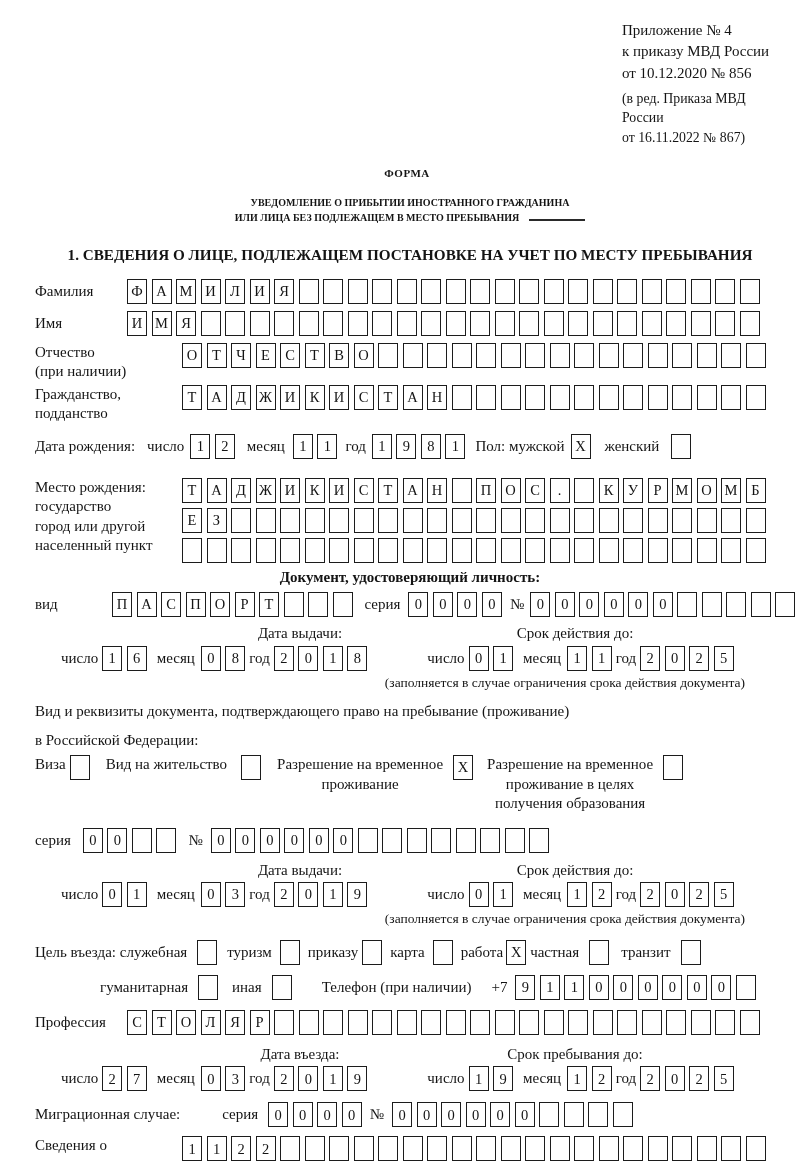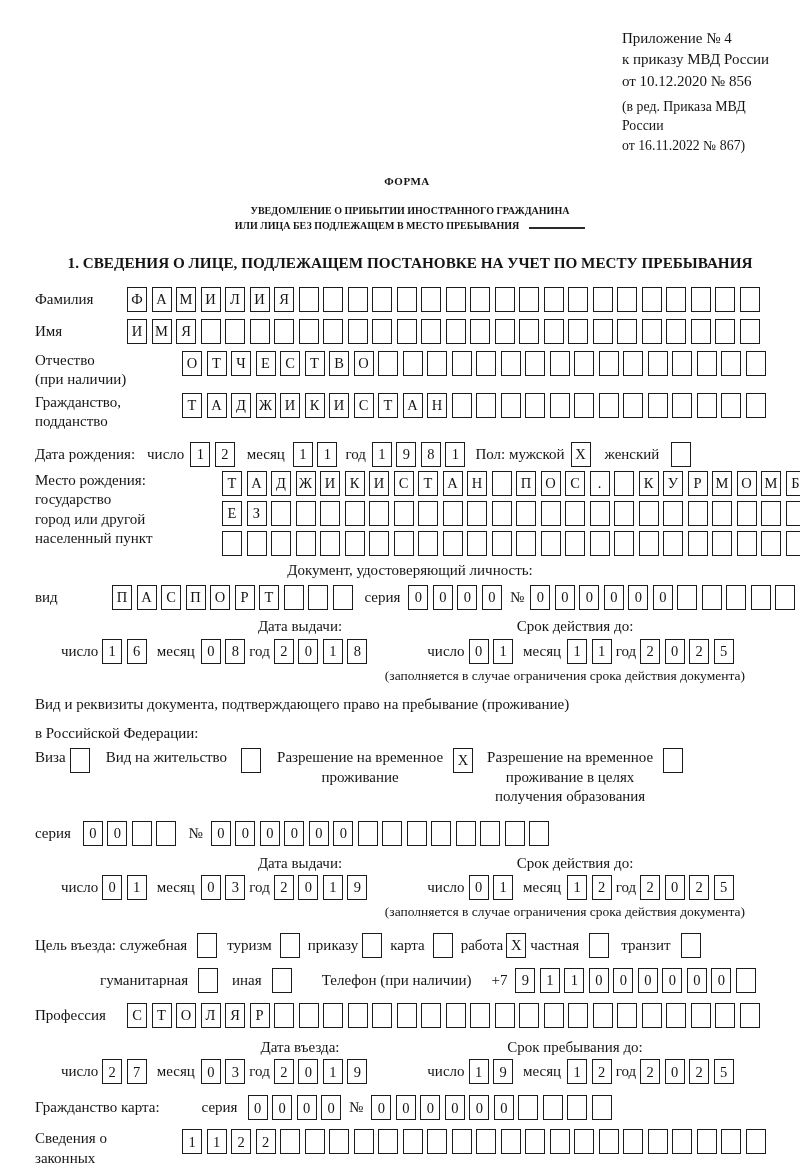--- a/index.html
+++ b/index.html
@@ -1,17 +1,17 @@
 <!DOCTYPE html>
 <html><head>
 <meta charset="utf-8">
 <style>
   html,body{margin:0;padding:0;background:#ffffff;}
   body{width:800px;height:1163px;font-family:"Liberation Serif","DejaVu Serif",serif;color:#141414;}
-  .page{box-sizing:border-box;width:800px;height:1163px;padding:28px 15px 0 35px;overflow:hidden;}
+  .page{box-sizing:border-box;width:800px;height:1163px;padding:20px 15px 0 35px;overflow:hidden;}
 
   .hdr-note{margin-left:587px;font-size:15px;line-height:1.42;}
   .hdr-note .sub{font-size:13.8px;margin-top:5px;line-height:1.4;}
   .forma{font-size:11px;font-weight:bold;text-align:center;padding-right:6px;margin-top:20px;letter-spacing:.5px;}
 
   .title{margin-top:16px;text-align:center;font-weight:bold;font-size:10px;line-height:1.55;}
   .blank{display:inline-block;width:56px;border-bottom:2.2px solid #2a2a2a;height:.85em;margin-left:10px;}
   .sect{margin-top:20px;text-align:center;font-weight:bold;font-size:15.2px;}
 
   #form-area{margin-top:15px;}
@@ -190,21 +190,21 @@
           <span class="cell">1</span>
           <span class="cell">9</span>
           <span class="cell">8</span>
           <span class="cell">1</span>
         </span>
         <span class="seg-t" style="margin-left: 10px;">Пол: мужской</span>
         <span class="cell checkbox" style="margin-left: 6px;">X</span>
         <span class="seg-t" style="margin-left: 14px;">женский</span>
         <span class="cell checkbox" style="margin-left: 12px;"></span>
       </div>
-      <div class="fline start" style="margin-top: 4px; gap: 40px;">
+      <div class="fline start" style="margin-top: 19px;">
         <span class="seg-t" style="min-width: 147px;">Место рождения:
 государство
 город или другой
 населенный пункт</span>
         <span class="rowscol">
           <span class="cells">
             <span class="cell">Т</span>
             <span class="cell">А</span>
             <span class="cell">Д</span>
             <span class="cell">Ж</span>
@@ -277,21 +277,21 @@
             <span class="cell"></span>
             <span class="cell"></span>
             <span class="cell"></span>
             <span class="cell"></span>
             <span class="cell"></span>
             <span class="cell"></span>
           </span>
         </span>
       </div>
       <div class="fline center" style="margin-top: 5px;">
-        <span class="seg-t" style="font-weight: normal;">Документ, удостоверяющий личность:</span>
+        <span class="seg-t" style="font-weight: bold;">Документ, удостоверяющий личность:</span>
       </div>
       <div class="fline" style="margin-top: 5px;">
         <span class="seg-t" style="min-width: 77px;">вид</span>
         <span class="cells">
           <span class="cell">П</span>
           <span class="cell">А</span>
           <span class="cell">С</span>
           <span class="cell">П</span>
           <span class="cell">О</span>
           <span class="cell">Р</span>
@@ -554,21 +554,21 @@
         </span>
         <span class="seg-t" style="margin-left: 4px;">год</span>
         <span class="cells" style="margin-left: 4px;">
           <span class="cell">2</span>
           <span class="cell">0</span>
           <span class="cell">2</span>
           <span class="cell">5</span>
         </span>
       </div>
       <div class="fline" style="margin-top: 11px;">
-        <span class="seg-t">Гражданство карта:</span>
+        <span class="seg-t">Миграционная случае:</span>
         <span class="seg-t" style="margin-left: 42px;">серия</span>
         <span class="cells" style="margin-left: 10px;">
           <span class="cell">0</span>
           <span class="cell">0</span>
           <span class="cell">0</span>
           <span class="cell">0</span>
         </span>
         <span class="seg-t" style="margin-left: 8px;">№</span>
         <span class="cells" style="margin-left: 8px;">
           <span class="cell">0</span>

